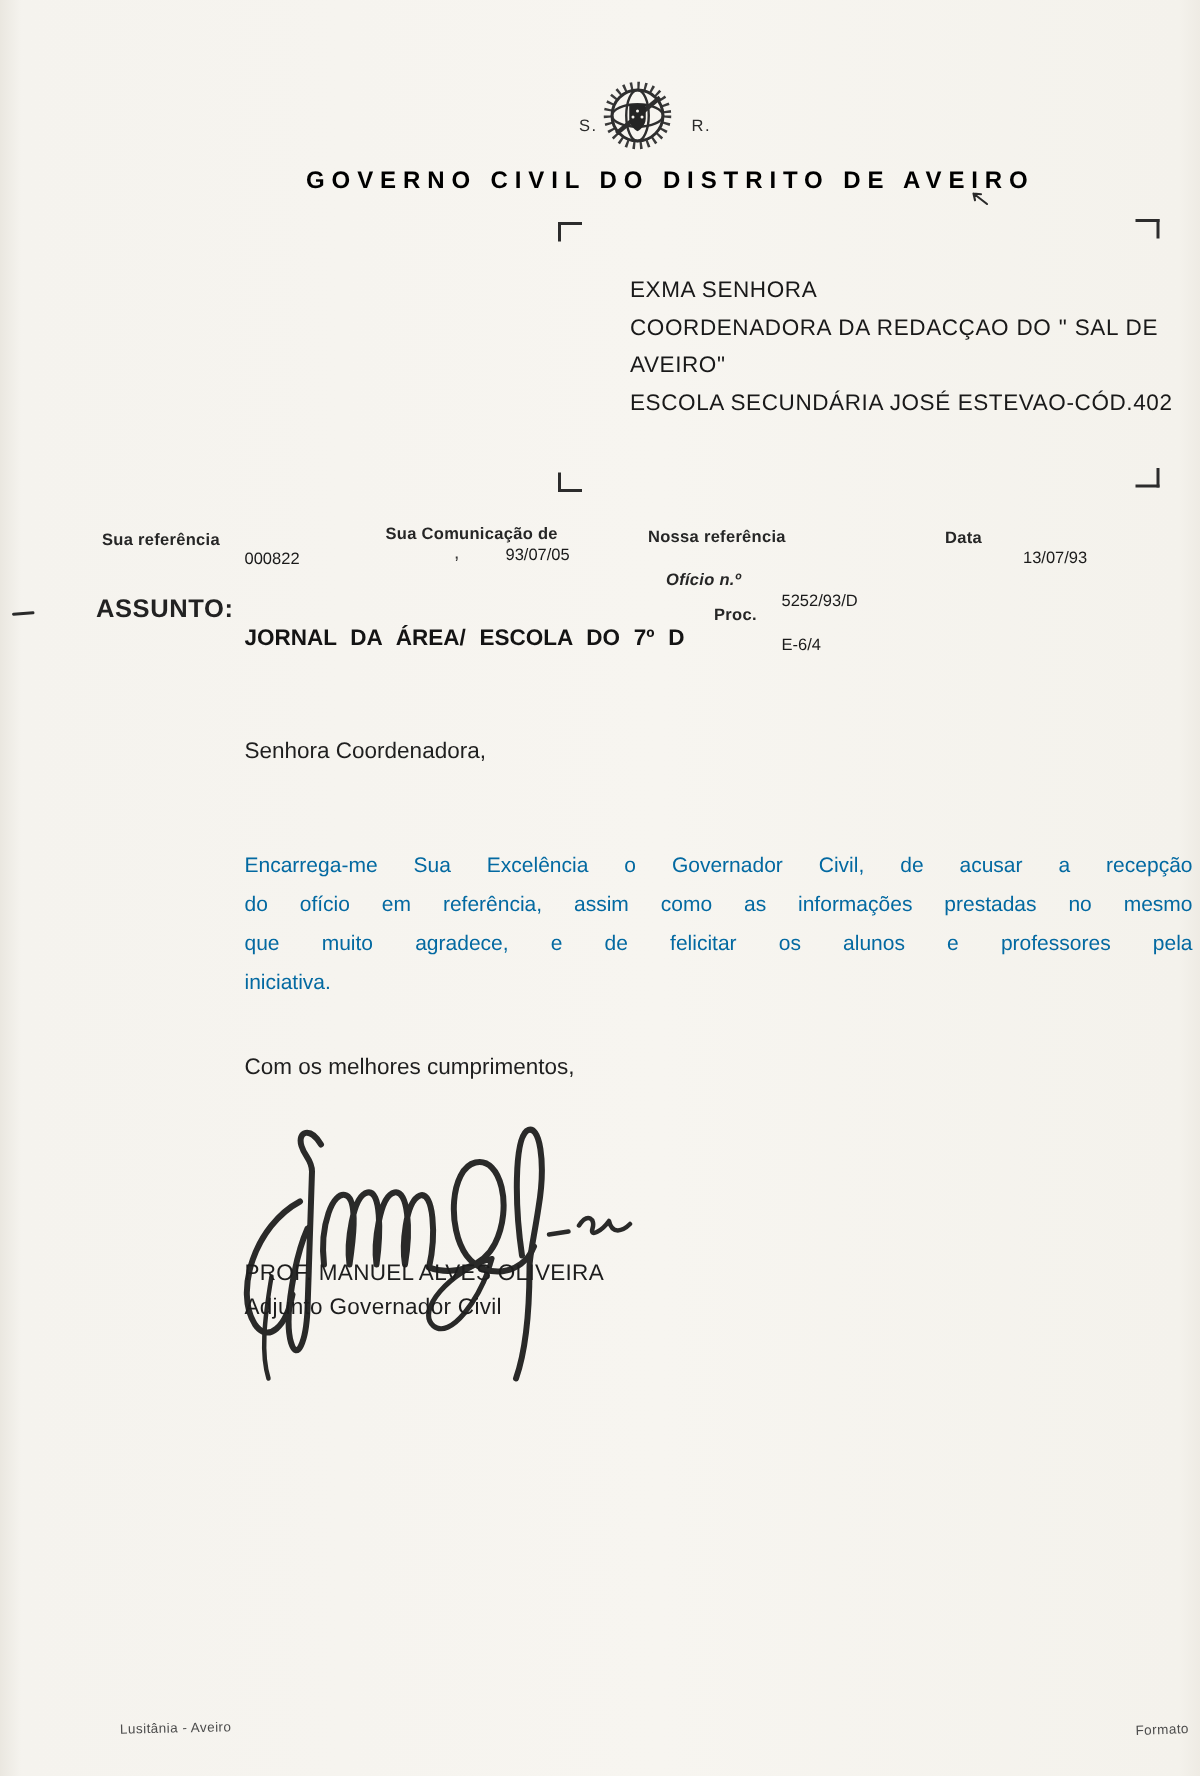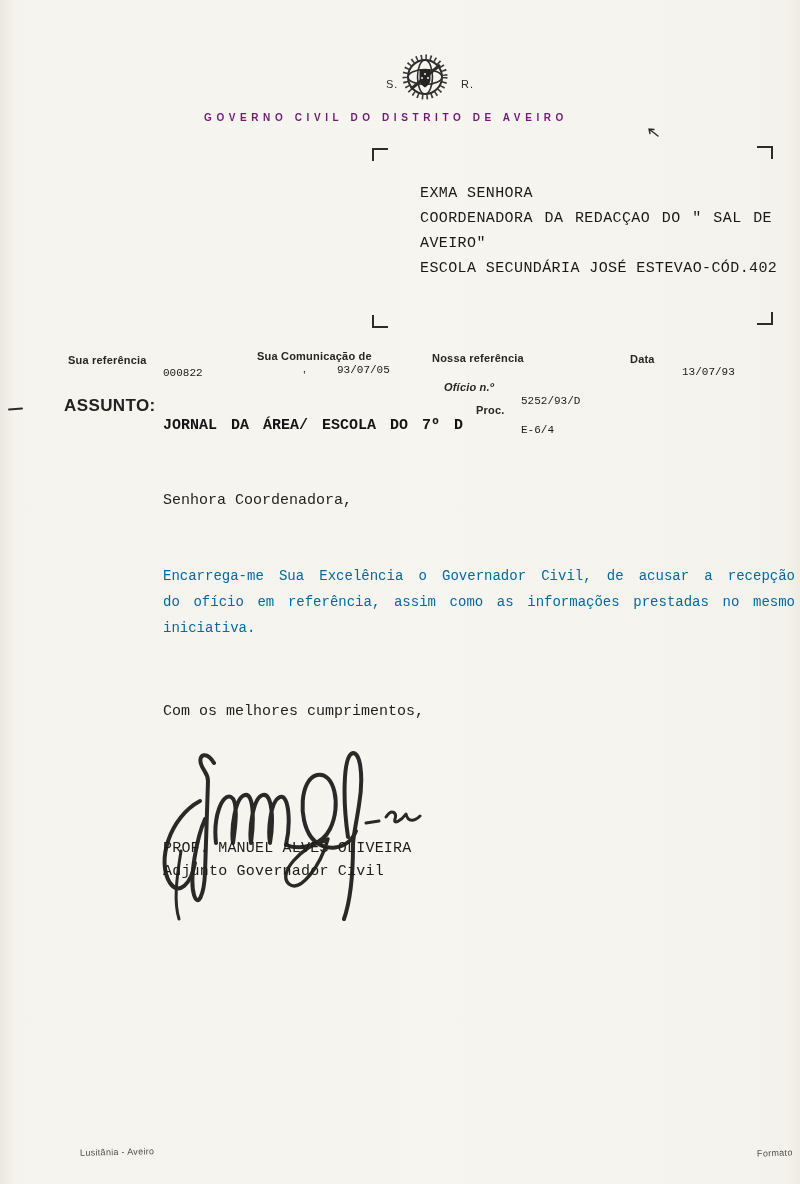--- a/index.html
+++ b/index.html
@@ -7,27 +7,27 @@
   body {
     position: relative;
     font-family: "Liberation Sans", sans-serif;
     color: #1d1d1d;
     background:
       linear-gradient(90deg, #eae7e0 0px, #f5f3ee 14px, #f7f5f0 55%, #f4f2ec calc(100% - 14px), #eeebe4 100%),
       #f6f4ef;
     overflow: hidden;
   }
   .abs { position: absolute; }
-  .mono { font-family: Liberation Mono, monospace; }
+  .mono { font-family: Liberation Sans, sans-serif; }
 
   
   .sigla { font-size: 11px; letter-spacing: 1px; color: #2b2b2b; }
   .title {
-    font-size: 10px; font-weight: bold; letter-spacing: 4.6px;
-    color: #701a75; white-space: nowrap;
+    font-size: 16px; font-weight: bold; letter-spacing: 4.6px;
+    color: #000000; white-space: nowrap;
   }
 
   
   .bracket { width: 16px; height: 13px; border-color: #2c2c2c; border-style: solid; border-width: 0; }
   .bracket.tl { border-top-width: 2px; border-left-width: 2px; }
   .bracket.tr { border-top-width: 2px; border-right-width: 2px; }
   .bracket.bl { border-bottom-width: 2px; border-left-width: 2px; }
   .bracket.br { border-bottom-width: 2px; border-right-width: 2px; }
 
   .addr-line { font-size: 15px; letter-spacing: 0.4px; white-space: pre; color: #191919; }
@@ -111,20 +111,21 @@
 <span class="abs assunto-label" style="left:64px; top:396px;">ASSUNTO:</span>
 <span class="abs mono subject" style="left:163px; top:417px;">JORNAL DA ÁREA/ ESCOLA DO 7º D</span>
 
 <div class="abs dash-mark" style="left:8px; top:408px;"></div>
 
 <div class="abs mono" style="left:163px; top:492px; font-size:15px; color:#1f1f1f;">Senhora Coordenadora,</div>
 
 <div class="abs" style="left:163px; top:568px;">
   <div class="mono bodyline" style="margin-bottom:10px;">Encarrega-me Sua Excelência o Governador Civil, de acusar a recepção</div>
   <div class="mono bodyline" style="margin-bottom:10px;">do ofício em referência, assim como as informações prestadas no mesmo</div>
+  <div class="mono bodyline" style="margin-bottom:10px;">que muito agradece, e de felicitar os alunos e professores pela</div>
   <div class="mono bodyline last">iniciativa.</div>
 </div>
 
 <div class="abs mono" style="left:163px; top:703px; font-size:15px; color:#1f1f1f;">Com os melhores cumprimentos,</div>
 
 <svg class="abs" style="left:150px; top:733px;" width="280" height="190" viewBox="0 0 280 190">
   <g fill="none" stroke="#181818" stroke-linecap="round" stroke-linejoin="round" opacity="0.92">
     <path stroke-width="4" d="M 64 30 c -7 -12 -16 -9 -13 1 c 2 7 7 9 7 17 l -3 92 c -1 22 -7 35 -11 22 c -5 -17 3 -58 11 -76"></path>
     <path stroke-width="4" d="M 50 68 C 20 84 6 128 20 150 C 29 163 41 151 45 130"></path>
     <path stroke-width="3" d="M 31 118 C 26 148 24 170 29 186"></path>

